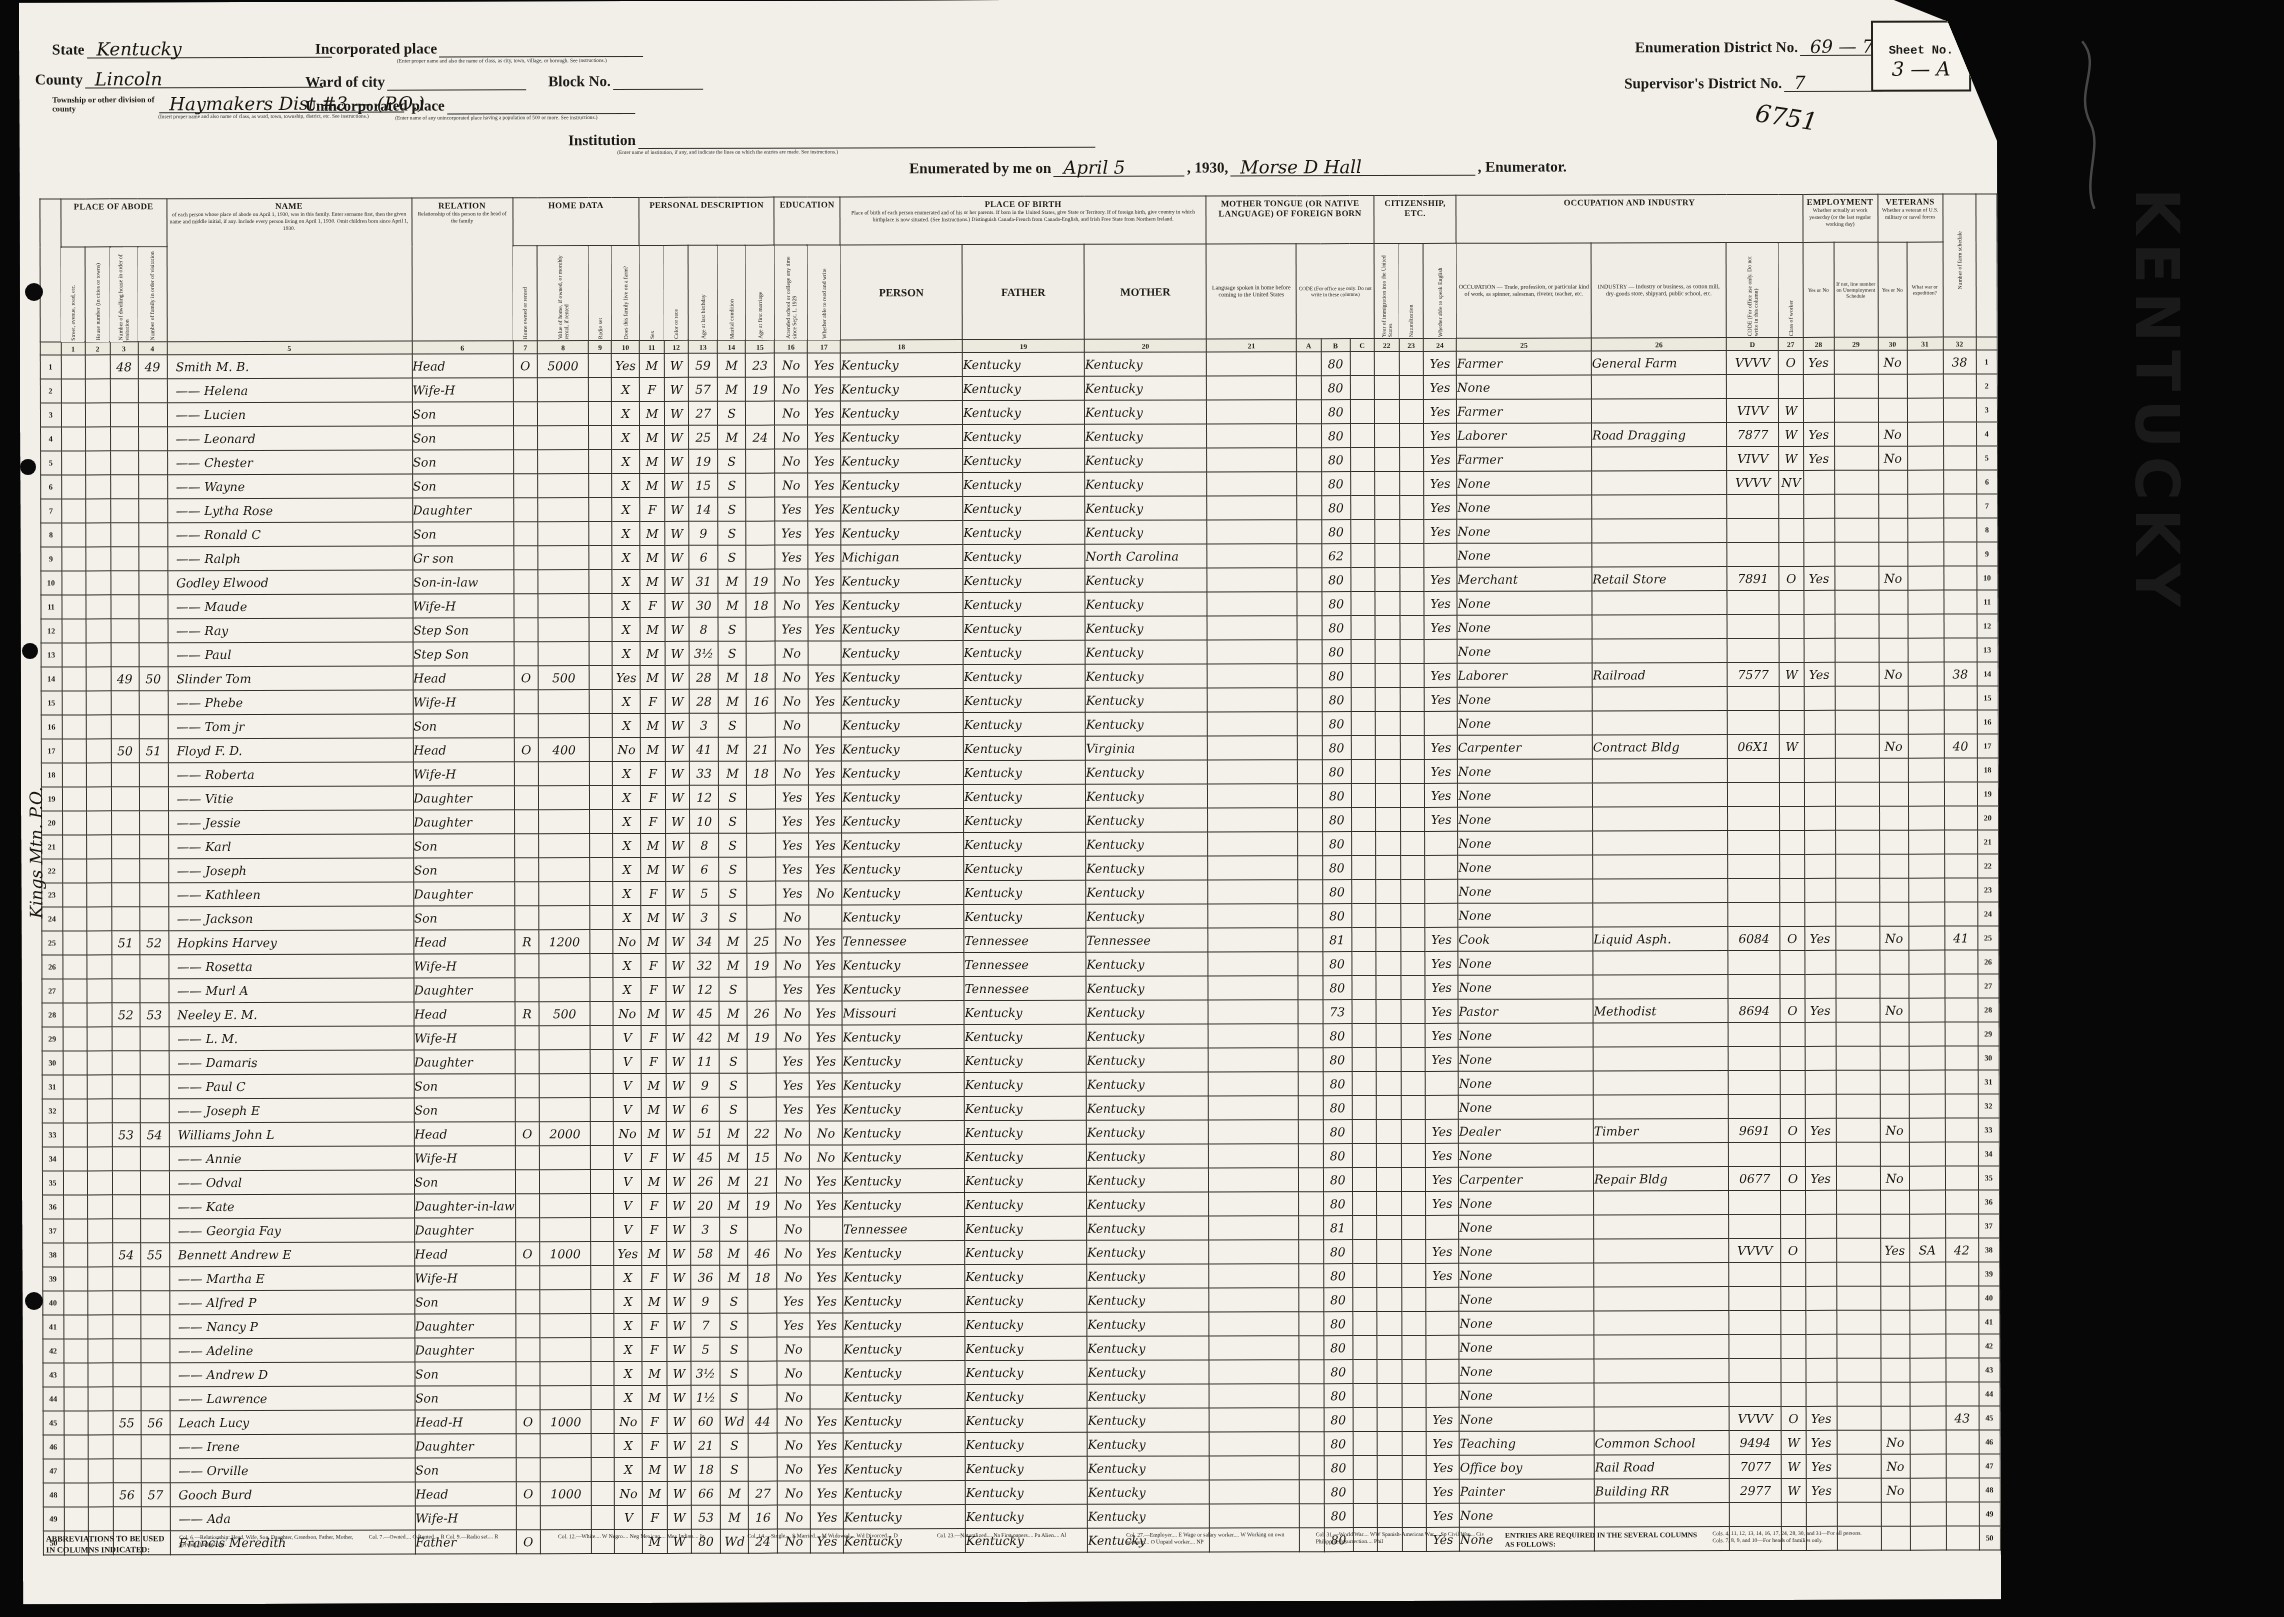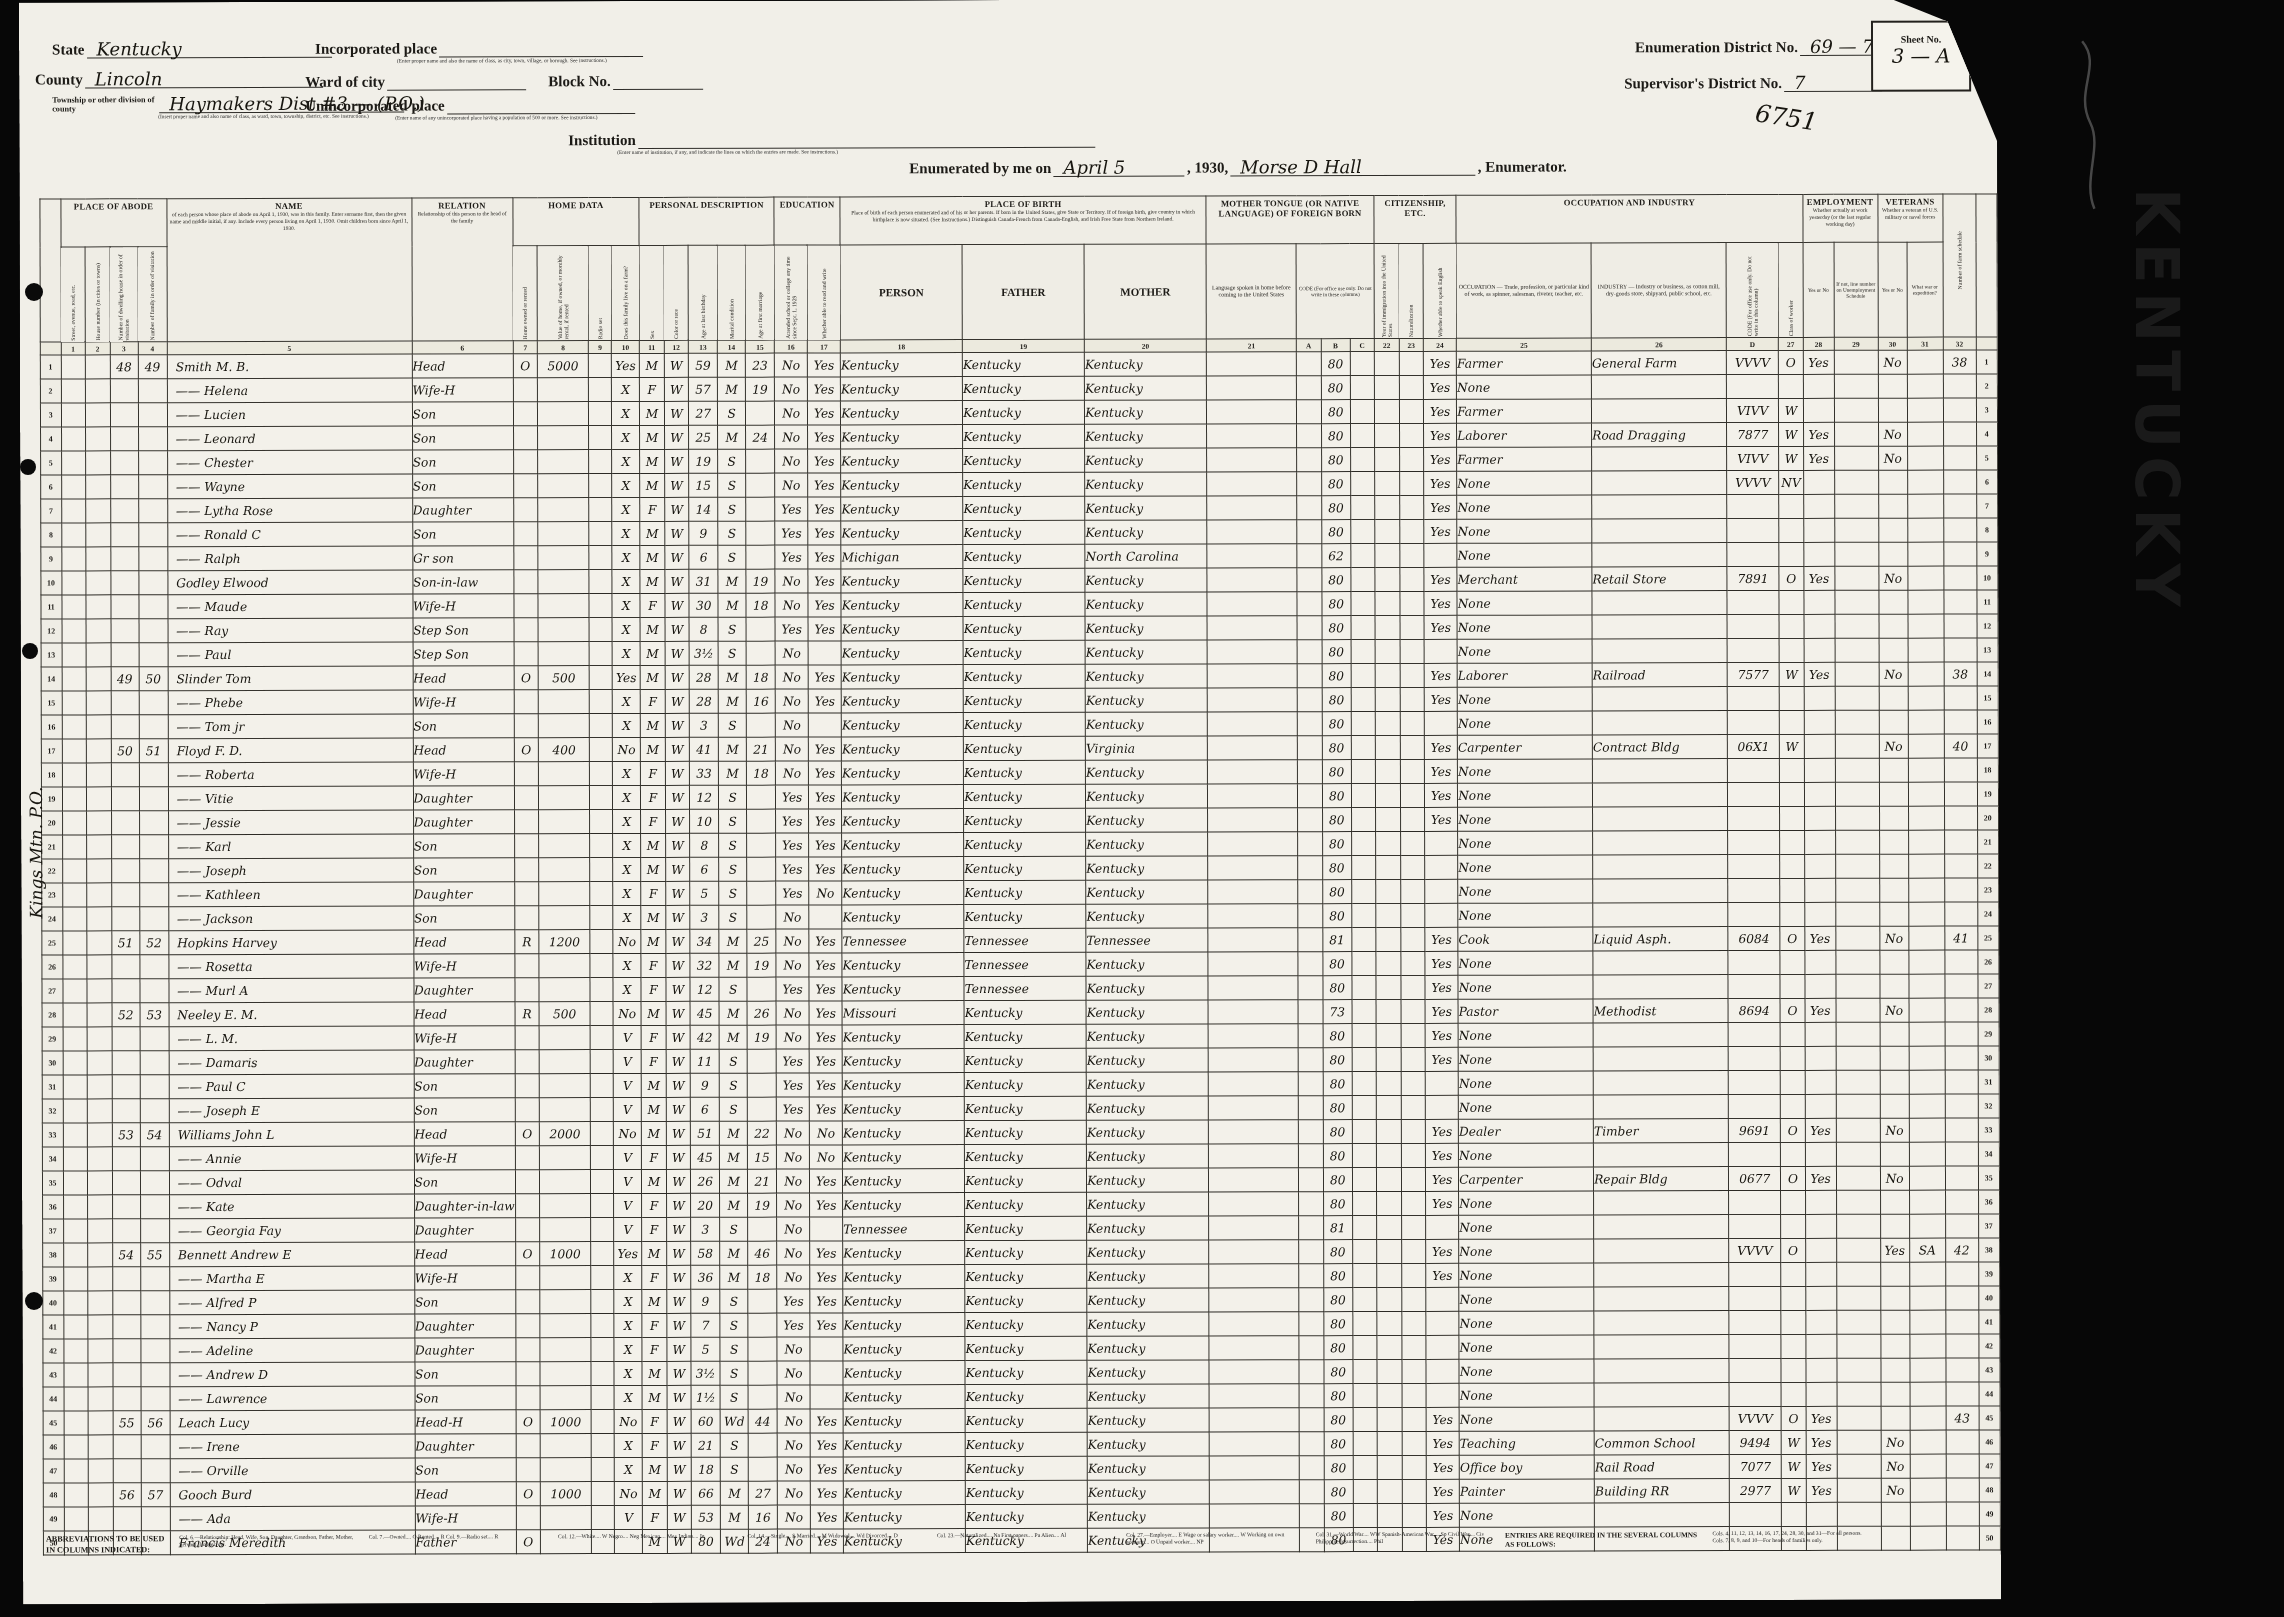--- a/index.html
+++ b/index.html
@@ -22,21 +22,21 @@
   .note{font-size:5.3px;color:#2a2a2a;display:block;line-height:1.15;}
   .fill{display:inline-block;border-bottom:1px solid #2e2c28;position:relative;vertical-align:bottom;}
   .fill .hw{position:absolute;left:9.8px;bottom:-1.6px;font-size:18px;white-space:nowrap;}
   .title-block{position:absolute;left:588px;top:4.9px;width:408px;text-align:center;}
   .t-form{font-size:6.5px;font-weight:bold;}
   .t-dept{font-size:10.2px;font-weight:bold;letter-spacing:0.4px;margin-top:6.5px;}
   .t-census{font-size:14px;font-weight:bold;letter-spacing:0.8px;margin-top:2.4px;}
   .t-pop{font-size:17px;font-weight:bold;letter-spacing:1.6px;margin-top:4.9px;}
   .sheet-box{position:absolute;left:1852px;top:23px;width:96px;height:67px;border:2.4px solid #23211d;
        background:#f5f3ec;text-align:center;}
-  .sheet-box .lbl{font-size:10px;display:block;margin-top:11px;}
+  .sheet-box .lbl{font-size:12px;display:block;margin-top:21px;font-family:Liberation Mono, monospace;}
   .sheet-box .hw{font-size:19.6px;}
   .stamp{position:absolute;left:1950px;top:28px;font-family:"DejaVu Sans",sans-serif;
        font-size:25px;font-weight:bold;color:#111;letter-spacing:0.8px;}
   .film-no{position:absolute;left:1736px;top:105px;font-size:24.5px;transform:rotate(9deg);}
   
   .tblwrap{position:absolute;left:19.6px;top:196px;}
   table{border-collapse:collapse;table-layout:fixed;background:#f3f1ea;}
   th,td{border:0.8px solid #35332d;overflow:hidden;padding:0;}
   thead th{background:#efede5;}
   .grp-row th{height:47px;vertical-align:top;}

